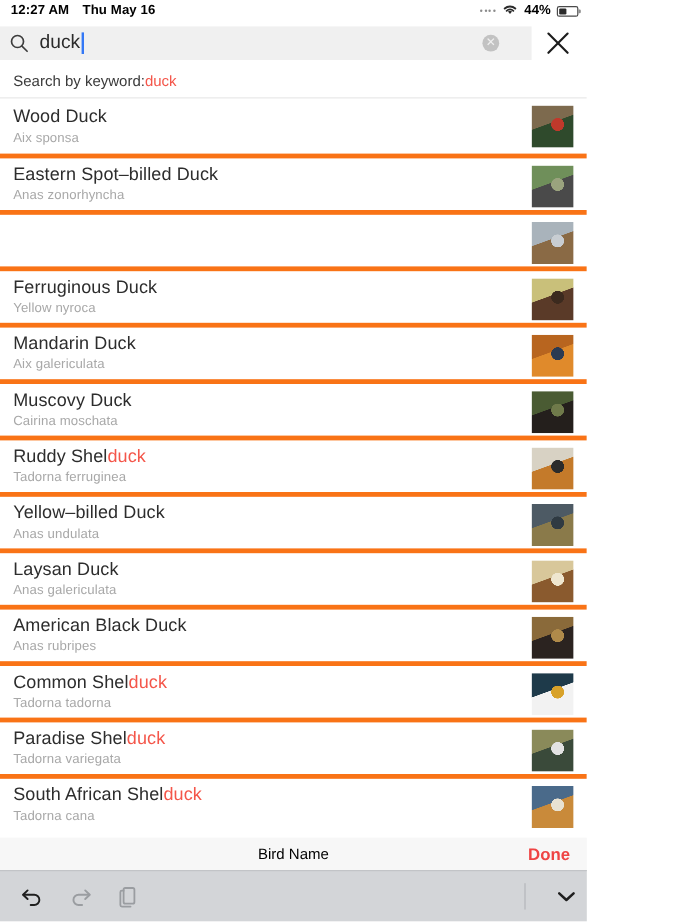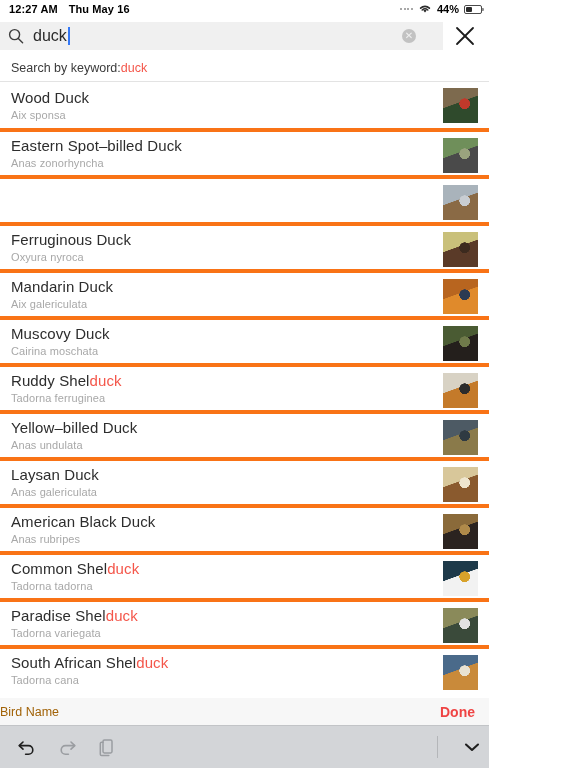--- a/index.html
+++ b/index.html
@@ -103,22 +103,22 @@
   }
   .thumb .ph { width: 100%; height: 100%; display: block; }
 
   
   .accessory {
     position: absolute; left: 0; right: 0; top: 698px; height: 27px;
     background: #f7f7f7;
     display: flex; align-items: center;
   }
   .acc-title {
-    position: absolute; left: 0; right: 0; text-align: left;
-    font-size: 12.5px; color: #a16207;
+    position: absolute; left: 0; right: 0; text-align: center;
+    font-size: 12.5px; color: #000000;
   }
   .done {
     position: absolute; right: 14px; font-size: 14px; font-weight: bold; color: #ef4444;
   }
 
   
   .kbbar {
     position: absolute; left: 0; right: 0; top: 725px; height: 43px;
     background: #d3d5d8;
     display: flex; align-items: center;
@@ -206,21 +206,21 @@
         </div>
       </div>
       <div class="row">
         <div class="thumb">
           <span class="ph" style="background: radial-gradient(circle at 62% 45%, rgb(200, 205, 210) 0px, rgb(200, 205, 210) 18%, rgba(0, 0, 0, 0) 19%), linear-gradient(160deg, rgb(169, 179, 187) 0px, rgb(169, 179, 187) 42%, rgb(138, 106, 69) 43%, rgb(138, 106, 69) 100%);"></span>
         </div>
       </div>
       <div class="row">
         <div class="row-texts">
           <div class="common"><span>Ferruginous Duck</span></div>
-          <div class="sci">Oxyura nyroca</div>
+          <div class="sci">Yellow nyroca</div>
         </div>
         <div class="thumb">
           <span class="ph" style="background: radial-gradient(circle at 62% 45%, rgb(60, 42, 30) 0px, rgb(60, 42, 30) 18%, rgba(0, 0, 0, 0) 19%), linear-gradient(160deg, rgb(201, 192, 122) 0px, rgb(201, 192, 122) 42%, rgb(90, 58, 40) 43%, rgb(90, 58, 40) 100%);"></span>
         </div>
       </div>
       <div class="row">
         <div class="row-texts">
           <div class="common"><span>Mandarin Duck</span></div>
           <div class="sci">Aix galericulata</div>
         </div>

